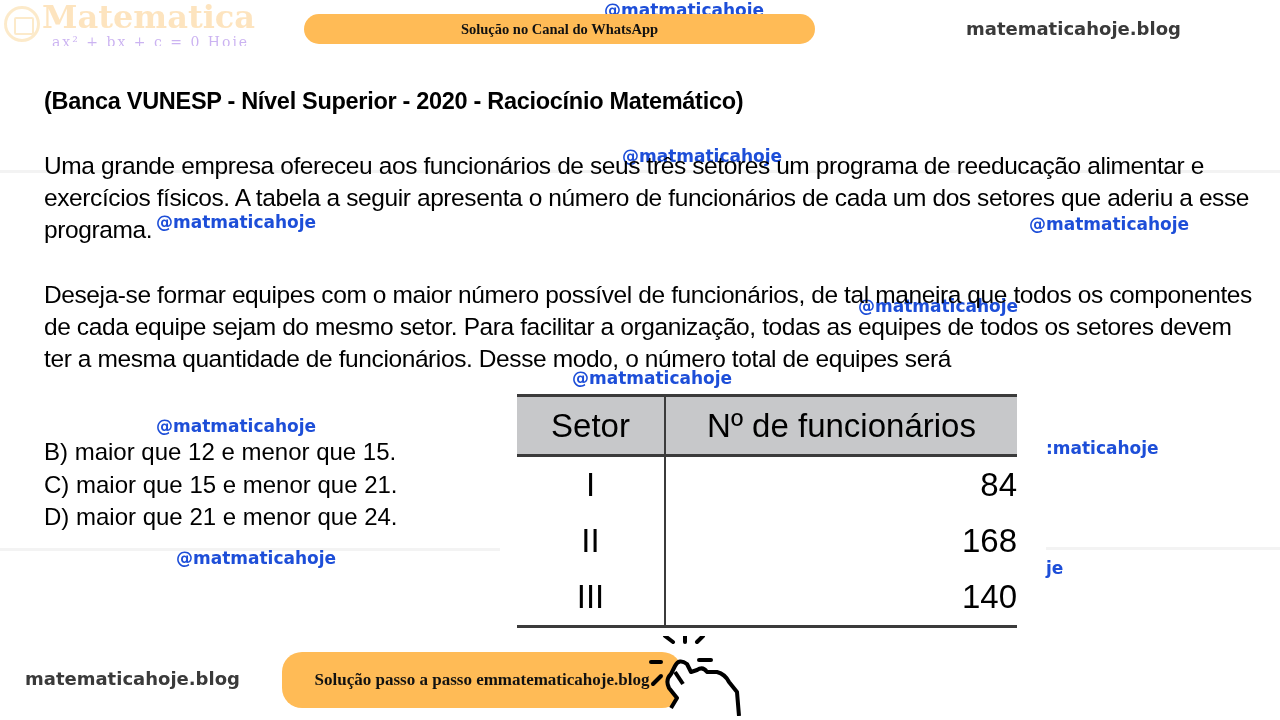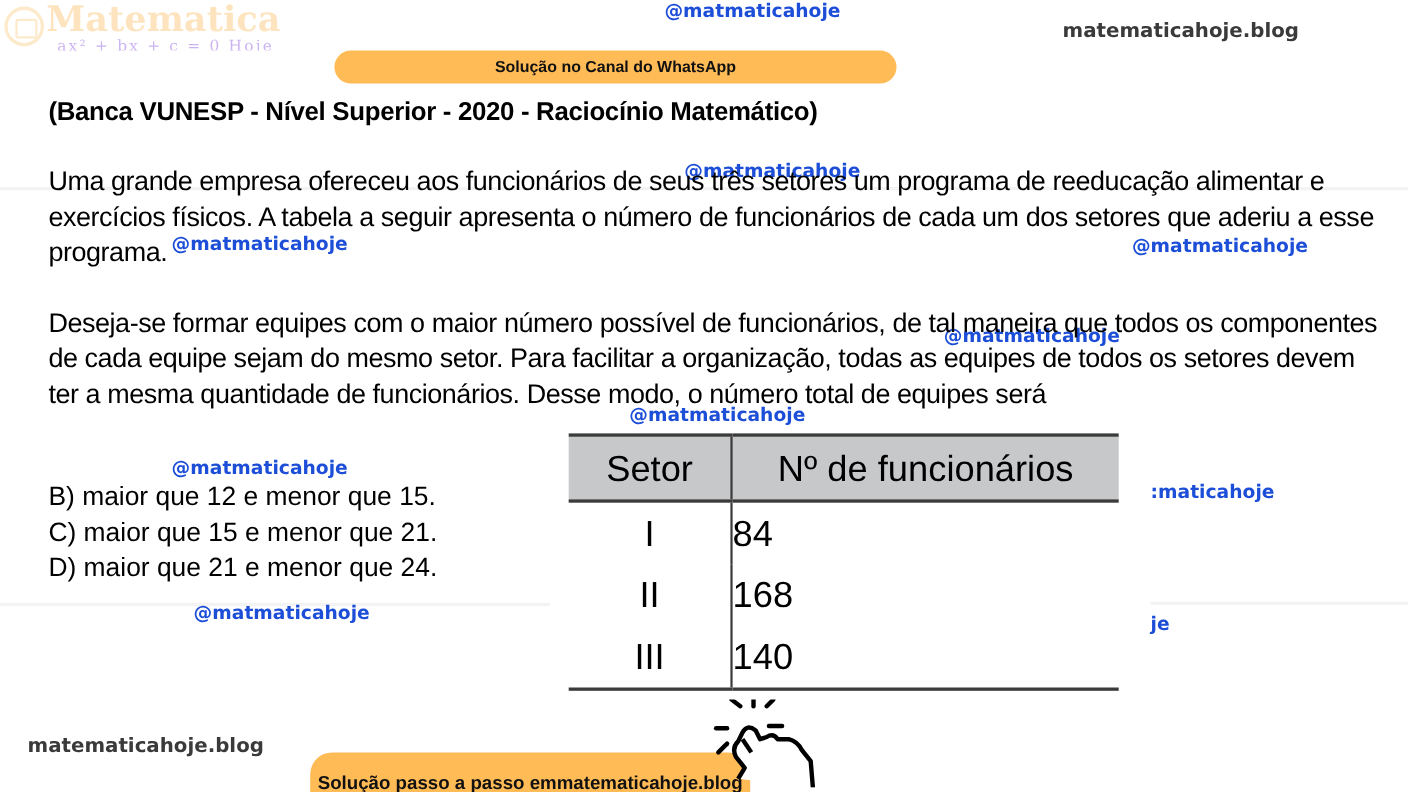--- a/index.html
+++ b/index.html
@@ -19,22 +19,22 @@
                  border: 3px solid #f9c56b; }
     .logo-mark::after { content: ""; position: absolute; left: 7px; top: 8px; width: 16px; height: 14px;
                         border: 2px solid #f9c56b; border-radius: 2px; }
     .logo-text { position: absolute; left: 38px; top: -4px; font-family: "DejaVu Serif", serif;
                  font-weight: bold; font-size: 32px; color: #fbb44a; letter-spacing: 0px; }
     .logo-sub { position: absolute; left: 48px; top: 32px; font-family: "DejaVu Serif", serif;
                 font-size: 14px; color: #6d28d9; letter-spacing: 2px; overflow: hidden; height: 12px; }
 
     
     .pill { position: absolute; background: #ffbb56; border-radius: 16px;
-            font-family: Liberation Sans, sans-serif; font-weight: bold; color: #111;
-            display: flex; align-items: center; justify-content: center; text-align: center; margin-top: 32px; }
+            font-family: Liberation Serif, serif; font-weight: bold; color: #111;
+            display: flex; align-items: center; justify-content: center; text-align: center; }
     .pill-top { left: 304px; top: 14px; width: 511px; height: 30px; font-size: 14.5px; }
     .pill-bottom { left: 282px; top: 652px; width: 400px; height: 56px; font-size: 17px;
                    line-height: 22px; border-radius: 20px; }
 
     .site-link { position: absolute; font-family: "DejaVu Sans", sans-serif; font-weight: bold;
                  font-size: 18px; color: #3a3a3a; }
     .site-top { left: 966px; top: 18px; }
     .site-bottom { left: 25px; top: 668px; }
 
     
@@ -46,21 +46,21 @@
     .p2 { top: 279px; }
 
     .options { position: absolute; left: 44px; top: 436px; font-size: 24px; line-height: 32.5px; }
     .option { white-space: nowrap; }
 
     
     .tbl { position: absolute; left: 517px; top: 394px; width: 500px; border-collapse: collapse;
            font-size: 33px; }
     .tbl th { background: #c7c8ca; font-weight: normal; height: 60px;
               border-top: 3px solid #3b3b3b; border-bottom: 3px solid #3b3b3b; }
-    .tbl td { text-align: left; height: 57px; }
+    .tbl td { text-align: right; height: 57px; }
     .tbl .c1 { width: 148px; border-right: 2px solid #3b3b3b; text-align: center; }
     .tbl tr:last-child td { border-bottom: 3px solid #3b3b3b; }
 
     
     .hand { position: absolute; left: 645px; top: 636px; width: 100px; height: 80px; }
   </style>
 </head>
 <body>
 
 <div class="bg-line" style="left:0; top:170px; width:1280px;"></div>

